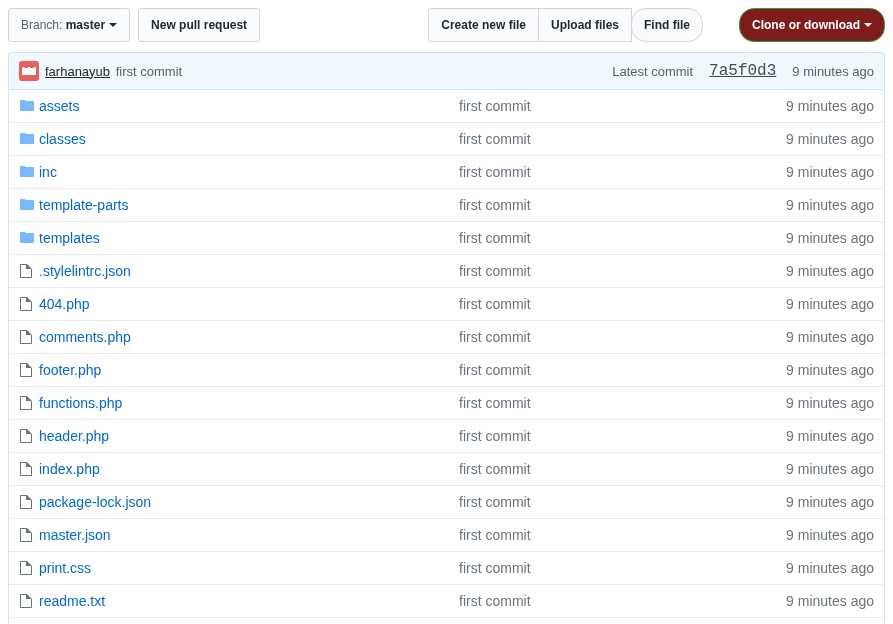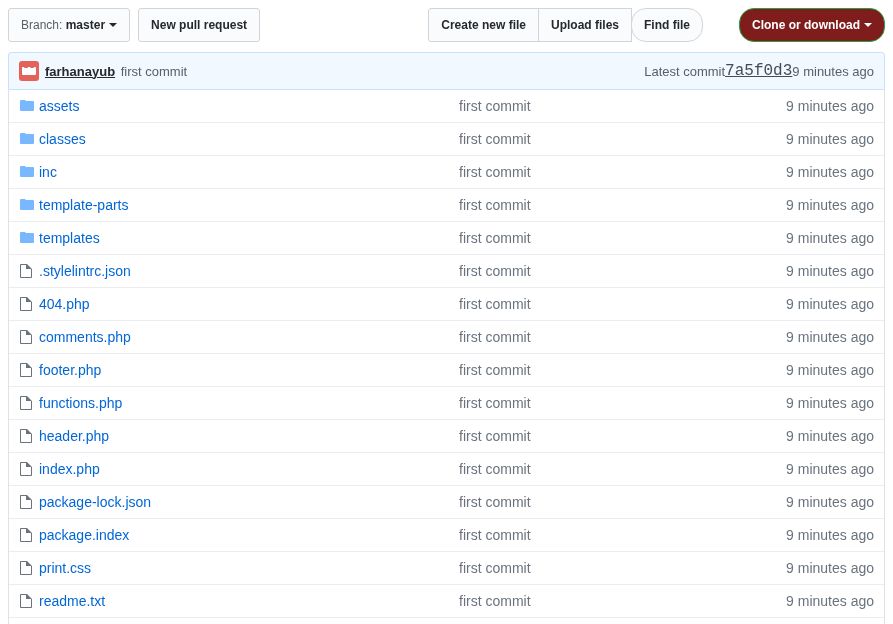--- a/index.html
+++ b/index.html
@@ -121,33 +121,33 @@
       content: "";
       position: absolute;
       top: -3px;
       right: 2px;
       width: 4px;
       height: 4px;
       background: #e36259;
       border-radius: 1px;
     }
     .author {
-      font-weight: 700;
+      font-weight: 400;
       color: #24292e;
     }
     .commit-msg {
       color: #586069;
       margin-left: 2px;
     }
     .tease-right {
       margin-left: auto;
       color: #586069;
       display: flex;
       align-items: center;
-      gap: 0;
+      gap: 16px;
     }
     .sha {
       font-family: SFMono-Regular, Consolas, "Liberation Mono", Menlo, monospace;
       font-size: 16px;
       color: #444d56;
     }
     .file-table {
       border: 1px solid #dfe2e5;
       border-top: none;
       border-radius: 0 0 3px 3px;
@@ -371,21 +371,21 @@
       <div class="col-name"><a href="#">package-lock.json</a></div>
       <div class="col-msg"><a href="#">first commit</a></div>
       <div class="col-age">9 minutes ago</div>
     </div>
     <div class="file-row">
       <div class="col-icon">
         <svg width="14" height="16" class="icon-file">
           <use xlink:href="#sym-file"></use>
         </svg>
       </div>
-      <div class="col-name"><a href="#">package.index</a></div>
+      <div class="col-name"><a href="#">master.json</a></div>
       <div class="col-msg"><a href="#">first commit</a></div>
       <div class="col-age">9 minutes ago</div>
     </div>
     <div class="file-row">
       <div class="col-icon">
         <svg width="14" height="16" class="icon-file">
           <use xlink:href="#sym-file"></use>
         </svg>
       </div>
       <div class="col-name"><a href="#">print.css</a></div>

